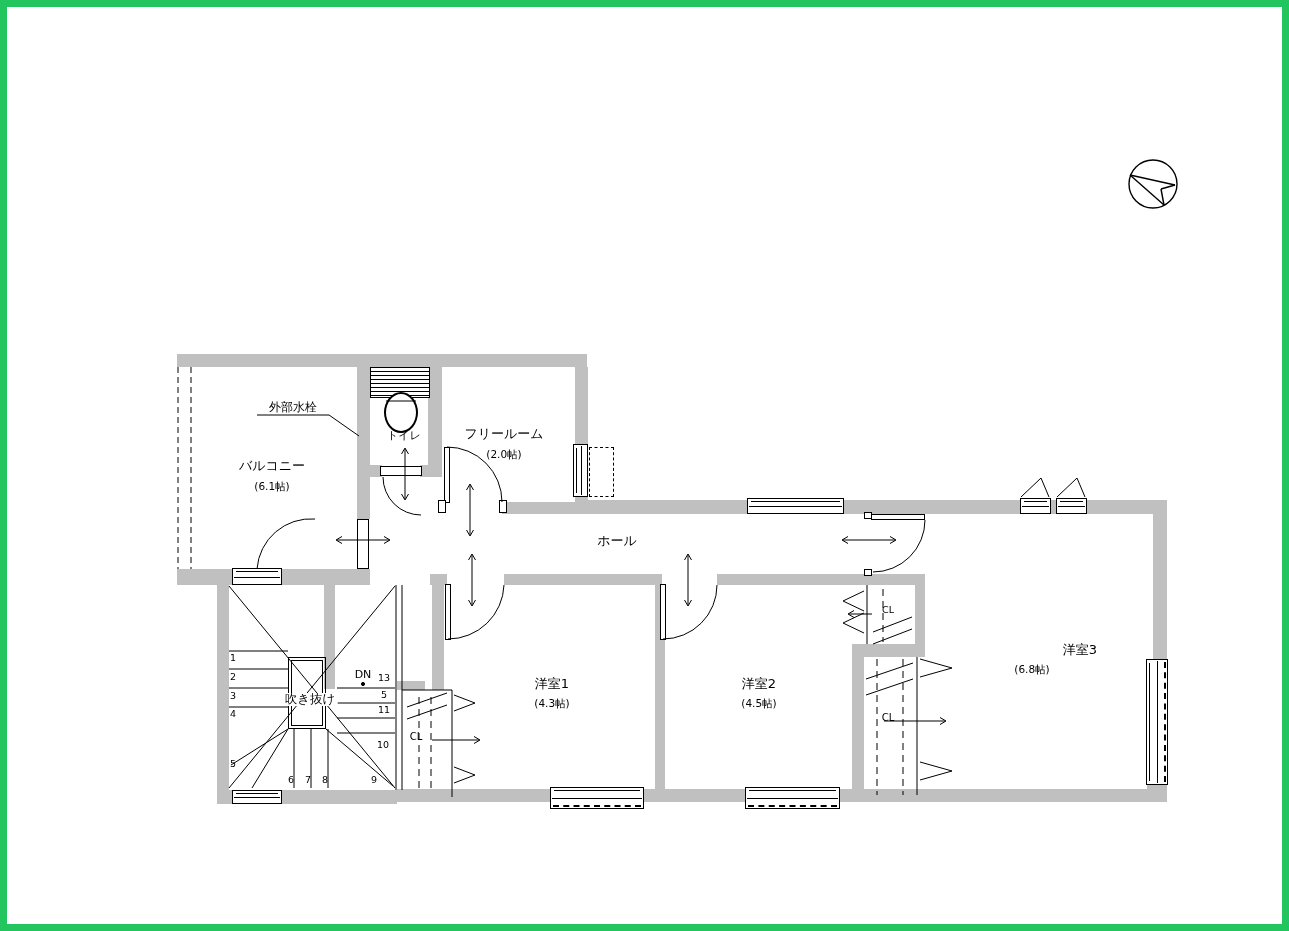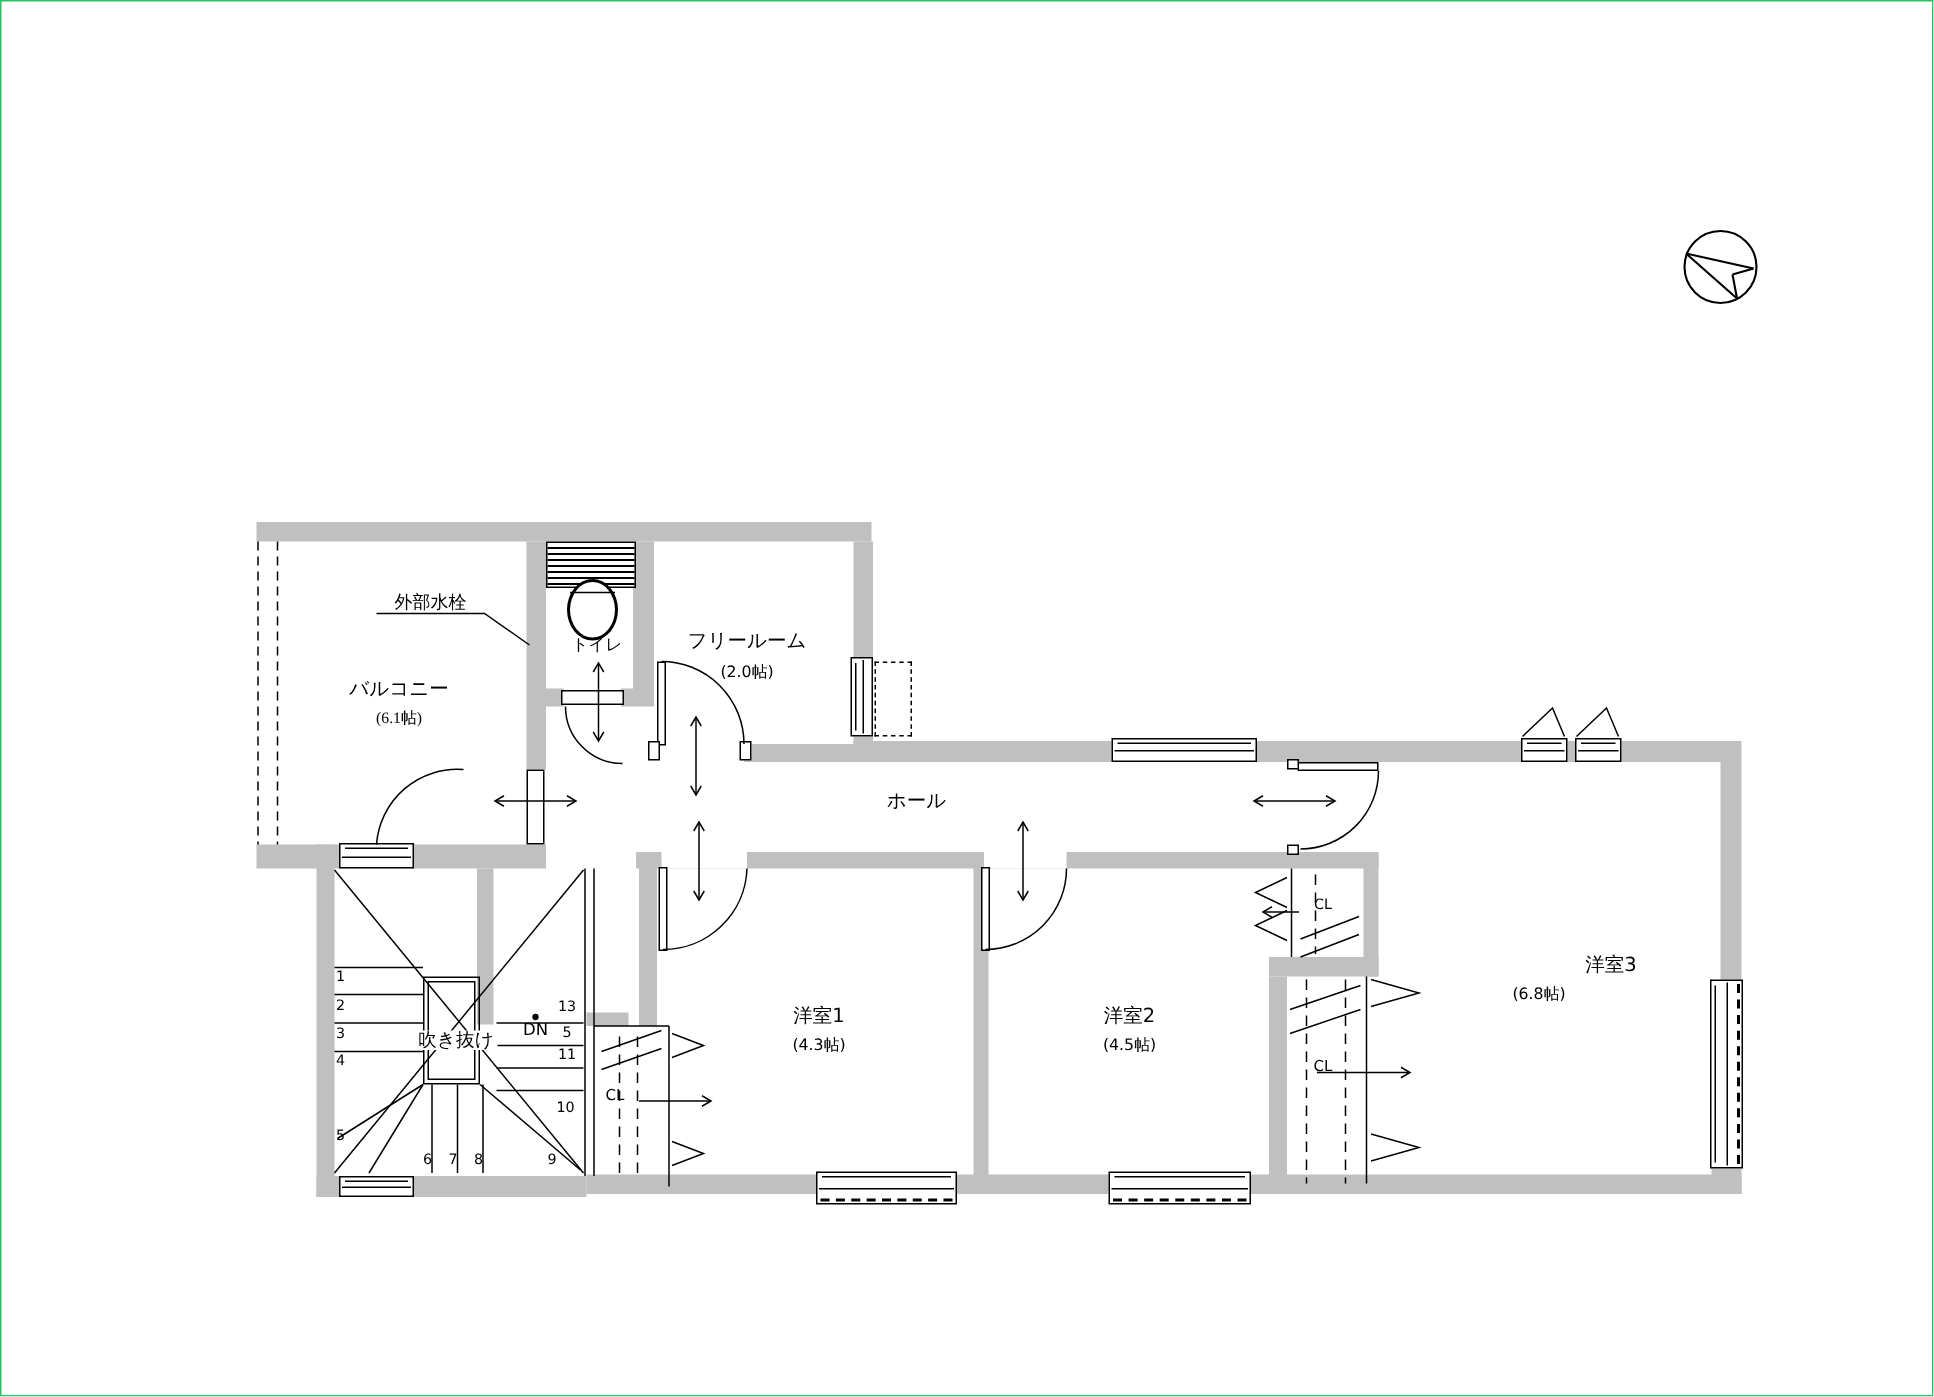--- a/index.html
+++ b/index.html
@@ -1,16 +1,16 @@
 <!DOCTYPE html>
 <html><head>
 <meta charset="utf-8">
 <style>
   html,body{margin:0;padding:0;background:#fff;}
-  .canvas{position:relative;width:1289px;height:931px;background:#fff;border:1px solid #22c55e;
+  .canvas{position:relative;width:1289px;height:931px;background:#fff;border:7px solid #22c55e;
           box-sizing:border-box;overflow:hidden;font-family:"DejaVu Sans",sans-serif;color:#000;}
   .wall{position:absolute;background:#c0c0c0;z-index:1;}
   .opening{position:absolute;background:#fff;z-index:2;}
   .leaf{position:absolute;background:#fff;border:1px solid #000;box-sizing:border-box;z-index:3;}
   .winh,.winv{position:absolute;background:#fff;border:1px solid #000;box-sizing:border-box;z-index:3;}
   .winh::before{content:"";position:absolute;left:1px;right:1px;top:50%;border-top:1px solid #000;}
   .winh::after{content:"";position:absolute;left:3px;right:3px;top:2px;border-top:1px solid #000;}
   .winv::before{content:"";position:absolute;top:1px;bottom:1px;left:50%;border-left:1px solid #000;}
   .winv::after{content:"";position:absolute;top:3px;bottom:3px;left:2px;border-left:1px solid #000;}
   .shut-b{position:absolute;left:2px;right:2px;bottom:1px;border-bottom:2px dashed #000;}
@@ -186,41 +186,41 @@
         <line x1="1123" y1="168" x2="1157" y2="198"></line>
         <line x1="1157" y1="198" x2="1154" y2="182"></line>
         <line x1="1154" y1="182" x2="1168" y2="178"></line>
       </g>
     </g>
   </svg>
 
   <div class="txt sm" style="left:286px;top:394px;font-size:12px;">外部水栓</div>
 
   <div class="txt rn" style="left:265px;top:452px;">バルコニー</div>
-  <div class="txt ra" style="left:265px;top:474px;font-family:Liberation Serif, serif;">(6.1帖)</div>
+  <div class="txt ra" style="left:265px;top:474px;">(6.1帖)</div>
 
   <div class="txt sm" style="left:397px;top:423px;text-align:center;">トイレ</div>
 
   <div class="txt rn" style="left:497px;top:420px;">フリールーム</div>
   <div class="txt ra" style="left:497px;top:442px;">(2.0帖)</div>
 
   <div class="txt rn" style="left:610px;top:527px;">ホール</div>
 
   <div class="txt halo" style="left:303px;top:686px;font-size:12.5px;">吹き抜け</div>
 
   <div class="txt rn" style="left:545px;top:670px;">洋室1</div>
   <div class="txt ra" style="left:545px;top:691px;">(4.3帖)</div>
 
   <div class="txt rn" style="left:752px;top:670px;text-align:center;">洋室2</div>
   <div class="txt ra" style="left:752px;top:691px;">(4.5帖)</div>
 
   <div class="txt rn" style="left:1025px;top:636px;margin-left:48px;">洋室3</div>
   <div class="txt ra" style="left:1025px;top:657px;">(6.8帖)</div>
 
-  <div class="txt sm" style="left:356px;top:680px;">DN</div>
+  <div class="txt sm" style="left:356px;top:662px;">DN</div>
 
   <div class="txt cl" style="left:409px;top:725px;">CL</div>
   <div class="txt cl" style="left:881px;top:598px;font-size:9.5px;">CL</div>
   <div class="txt cl" style="left:881px;top:706px;">CL</div>
 
   <span class="txt num" style="left:226px;top:646px;">1</span>
   <span class="txt num" style="left:226px;top:665px;">2</span>
   <span class="txt num" style="left:226px;top:684px;">3</span>
   <span class="txt num" style="left:226px;top:702px;">4</span>
   <span class="txt num" style="left:226px;top:752px;">5</span>

